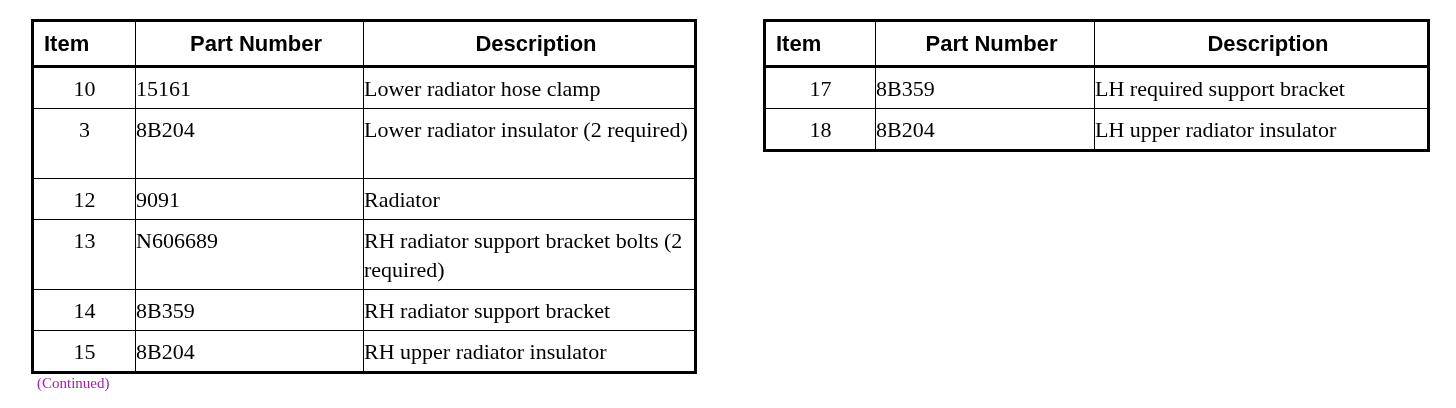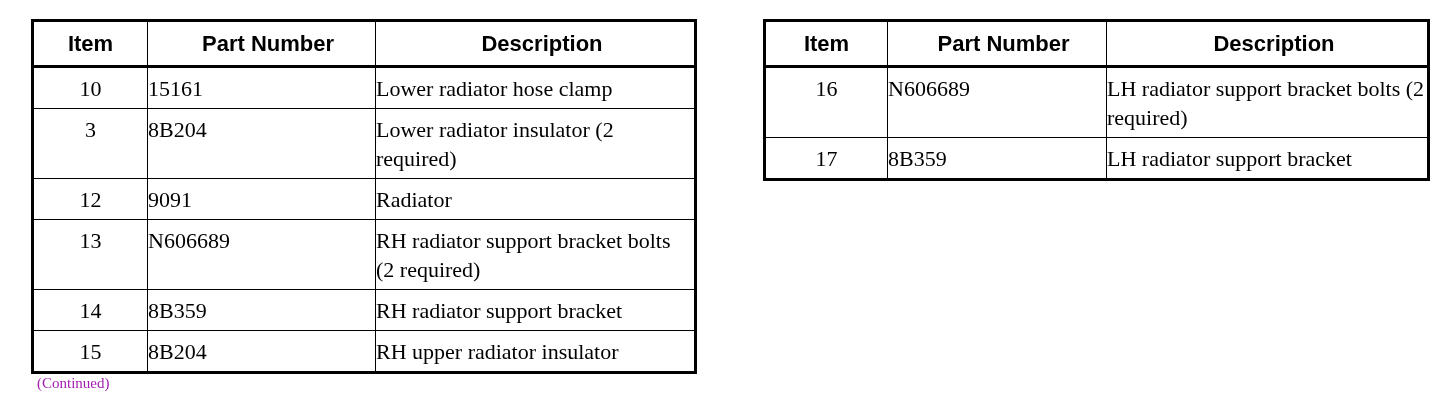--- a/index.html
+++ b/index.html
@@ -56,22 +56,22 @@
     font-weight: bold;
     font-size: 22px;
     line-height: 26px;
     text-align: center;
     vertical-align: middle;
     height: 43px;
     border-bottom-width: 3px;
     white-space: nowrap;
   }
   .parts-table thead th.col-item {
-    text-align: center;
-    padding: 0 16px;
+    text-align: left;
+    padding: 0 10px;
   }
   .parts-table thead th.col-part {
     padding-left: 13px;
   }
   .parts-table thead th.col-desc {
     padding-left: 14px;
   }
 
   
   .parts-table tbody td {
@@ -172,28 +172,28 @@
 
   <table class="parts-table" id="table-right">
     <thead>
       <tr>
         <th class="col-item">Item</th>
         <th class="col-part">Part Number</th>
         <th class="col-desc">Description</th>
       </tr>
     </thead>
     <tbody>
-      <tr class="row-tall">
-        <td class="cell-item">16</td>
-        <td class="cell-part">N606689</td>
-        <td class="cell-desc">LH radiator support bracket bolts (2 required)</td>
-      </tr>
       <tr class="row-short">
         <td class="cell-item">17</td>
         <td class="cell-part">8B359</td>
-        <td class="cell-desc">LH radiator support bracket</td>
+        <td class="cell-desc">LH required support bracket</td>
+      </tr>
+      <tr class="row-short">
+        <td class="cell-item">18</td>
+        <td class="cell-part">8B204</td>
+        <td class="cell-desc">LH upper radiator insulator</td>
       </tr>
     </tbody>
   </table>
 
   <div id="continued-note">(Continued)</div>
 
 </div>
 
 </body></html>

